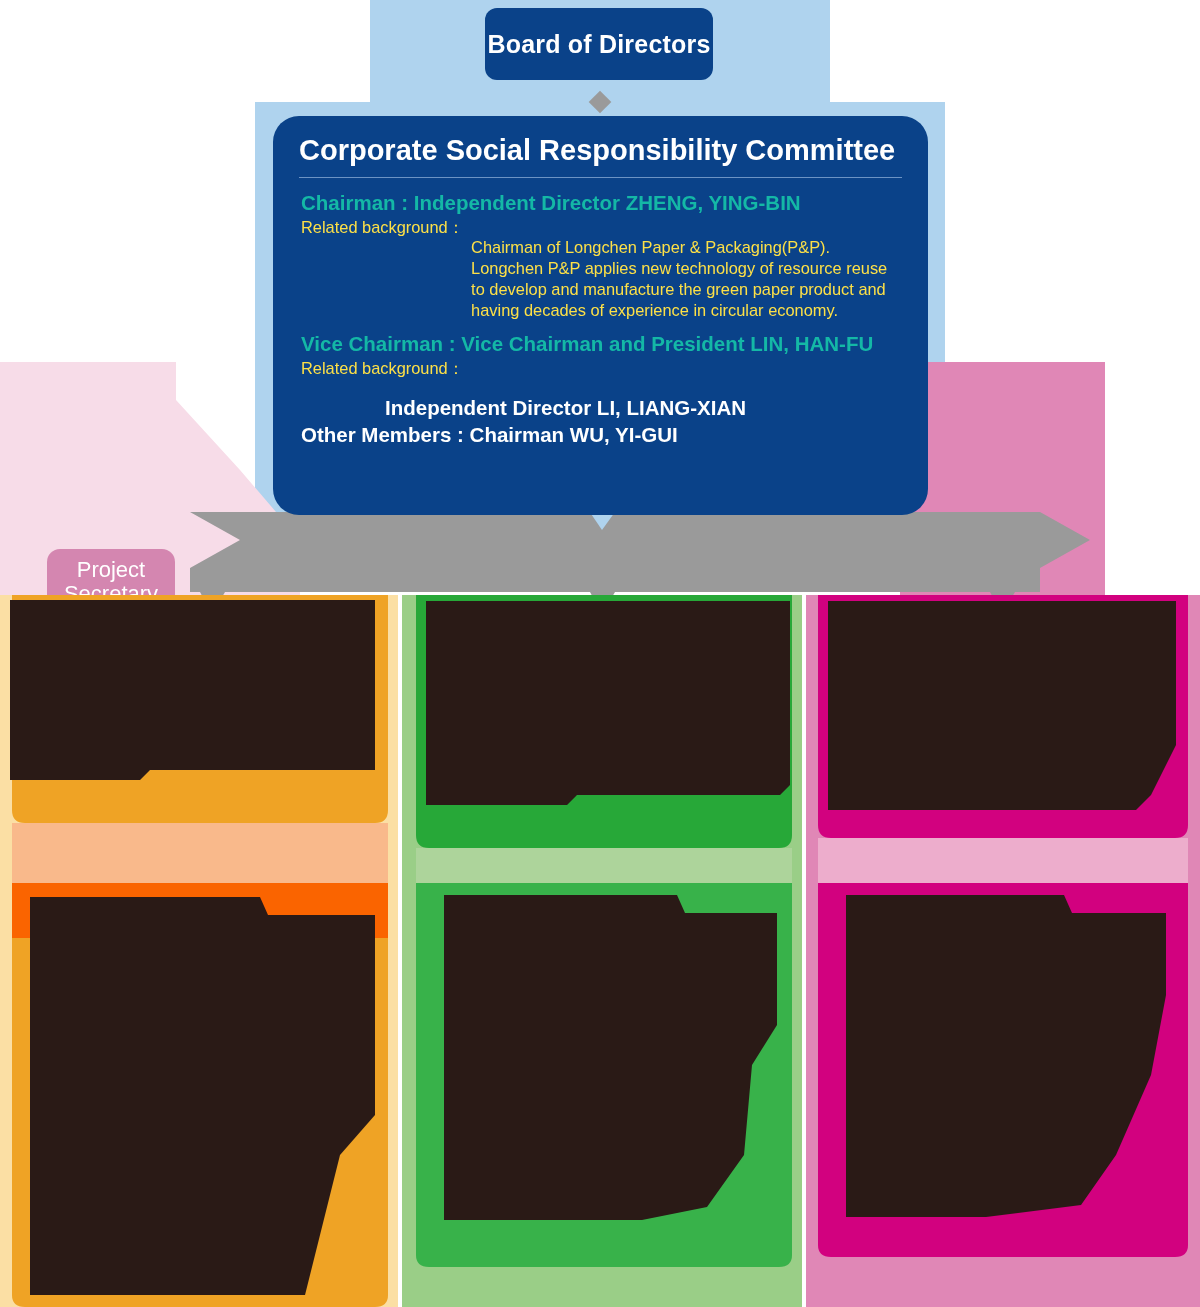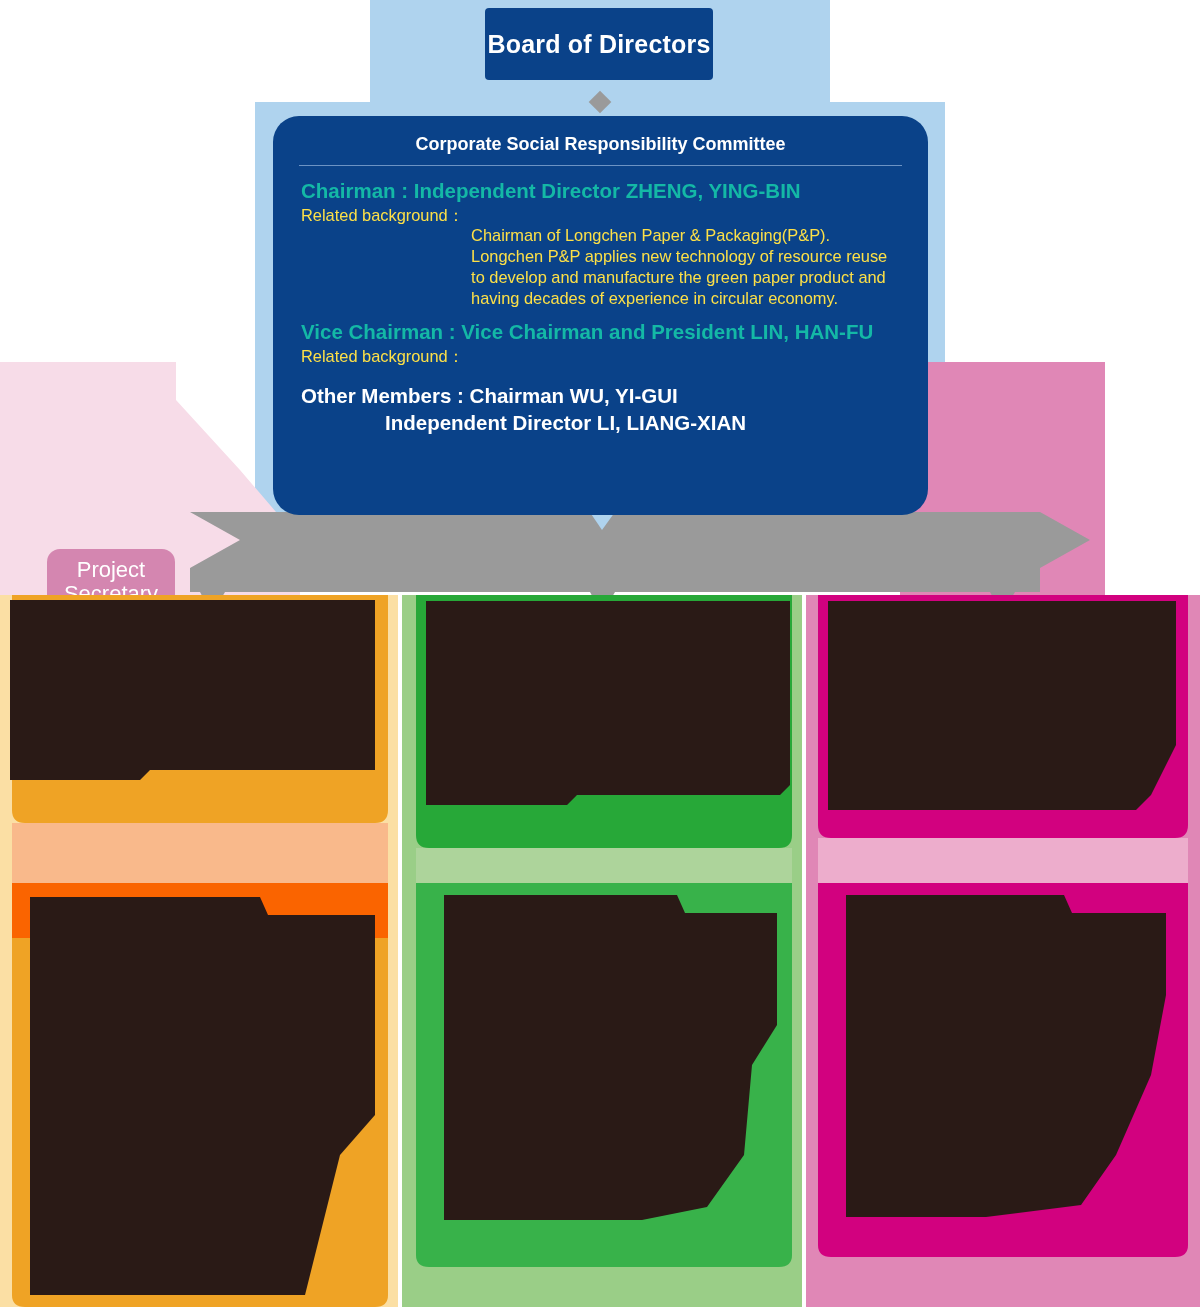--- a/index.html
+++ b/index.html
@@ -17,21 +17,21 @@
   }
   .layer{position:absolute;}
 
   
   #backdrop{position:absolute;left:0;top:0;width:1200px;height:1307px;}
 
   
   #board-box{
     left:485px; top:8px; width:228px; height:72px;
     background:#0A4289;
-    border-radius:4px;
+    border-radius:12px;
     display:flex;align-items:center;justify-content:center;
     color:#ffffff;
     font-size:25px;
     font-weight:bold;
     letter-spacing:.2px;
     z-index:6;
   }
 
   
   #board-diamond{
@@ -45,23 +45,23 @@
   #csr-box{
     left:273px; top:116px; width:655px; height:399px;
     background:#0A4289;
     border-radius:26px;
     z-index:6;
     box-sizing:border-box;
     padding:18px 26px 16px 26px;
   }
   #csr-title{
     color:#ffffff;
-    font-size:18px;
-    font-weight:bold;
-    text-align:center;
+    font-size:29px;
+    font-weight:bold;
+    text-align:left;
     padding-bottom:10px;
   }
   #csr-divider{
     height:1px;background:#6C93C4;margin:0 0 12px 0;
   }
   .role-head{
     color:#14b8a6;
     font-size:20.5px;
     font-weight:bold;
     line-height:1.26;
@@ -187,22 +187,22 @@
 
     <div class="gap-sm"></div>
 
     <div class="role-head">Vice Chairman : Vice Chairman and President  LIN, HAN-FU</div>
     <div class="bg-row">
       <span class="bg-label">Related background：</span>
     </div>
 
     <div class="gap-md"></div>
 
+    <div class="members-line members-sub">Independent Director  LI, LIANG-XIAN</div>
     <div class="members-line">Other Members : Chairman  WU, YI-GUI</div>
-    <div class="members-line members-sub">Independent Director  LI, LIANG-XIAN</div>
   </div>
 
   <div class="layer" id="project-secretary">
     <span>
       <span>Project</span><br>
       <span>Secretary</span>
     </span>
   </div>
 
   <div class="layer col-head" id="head-gov">

